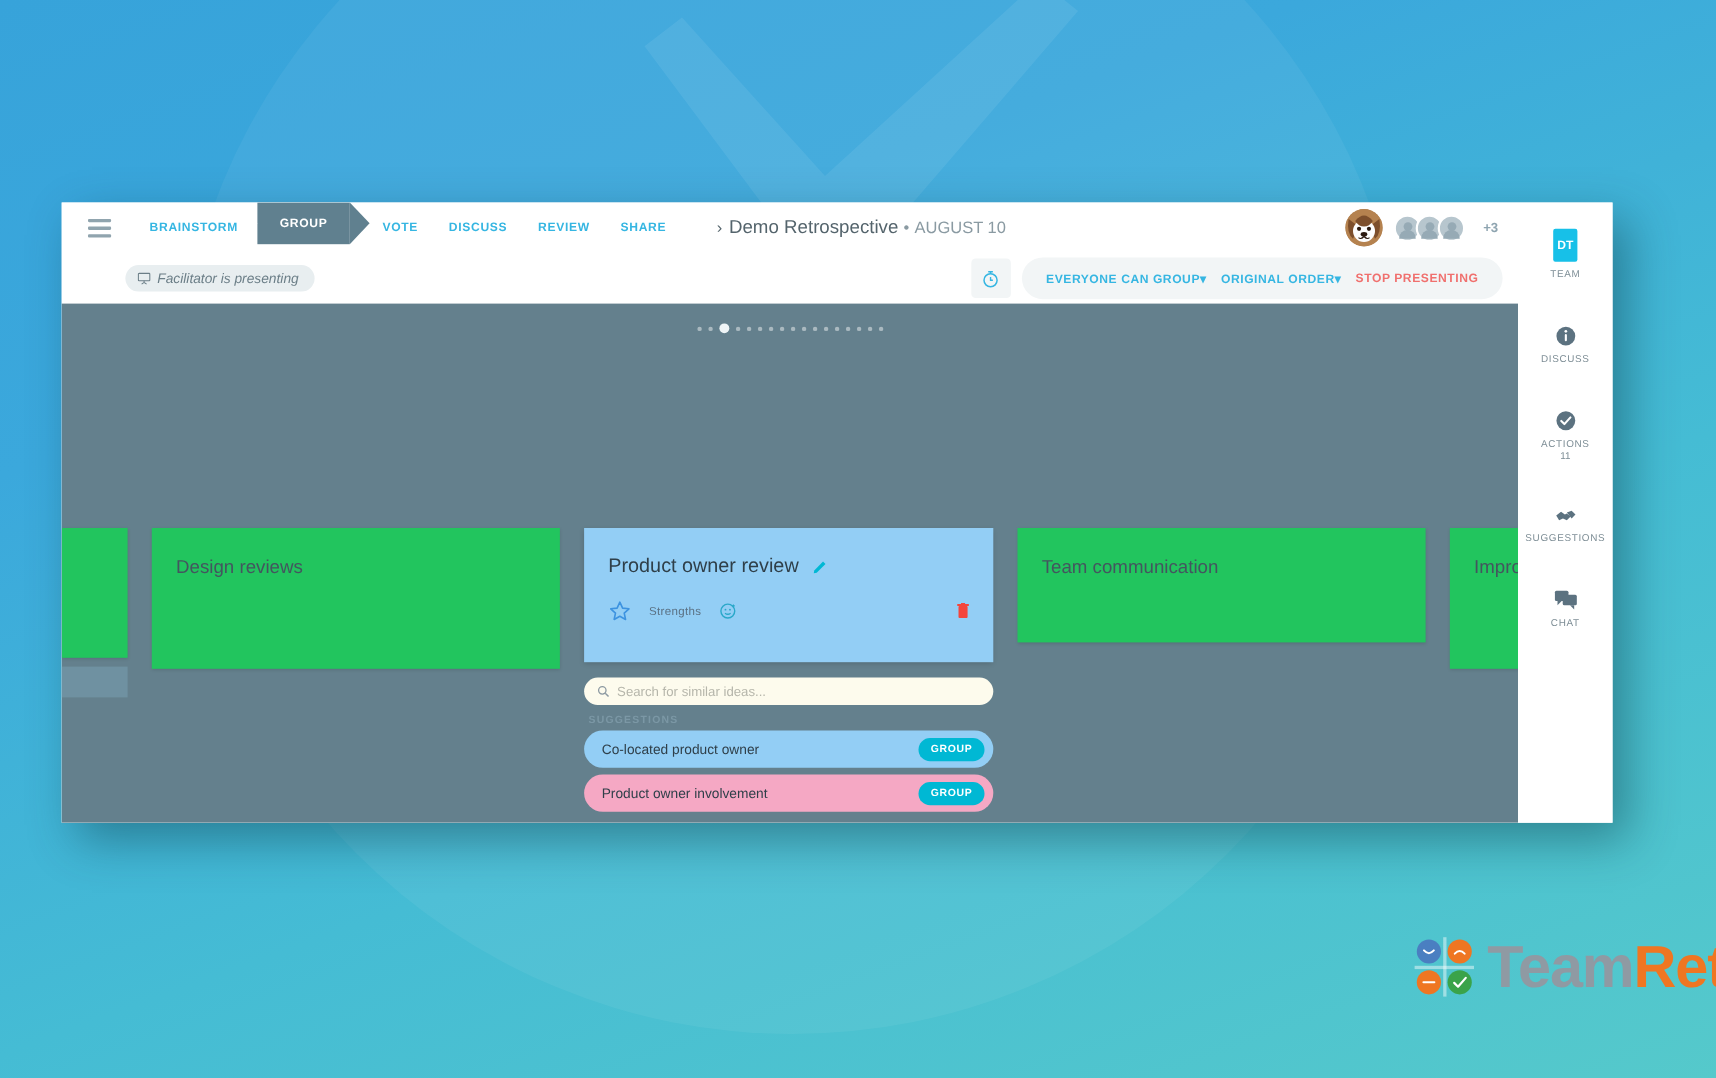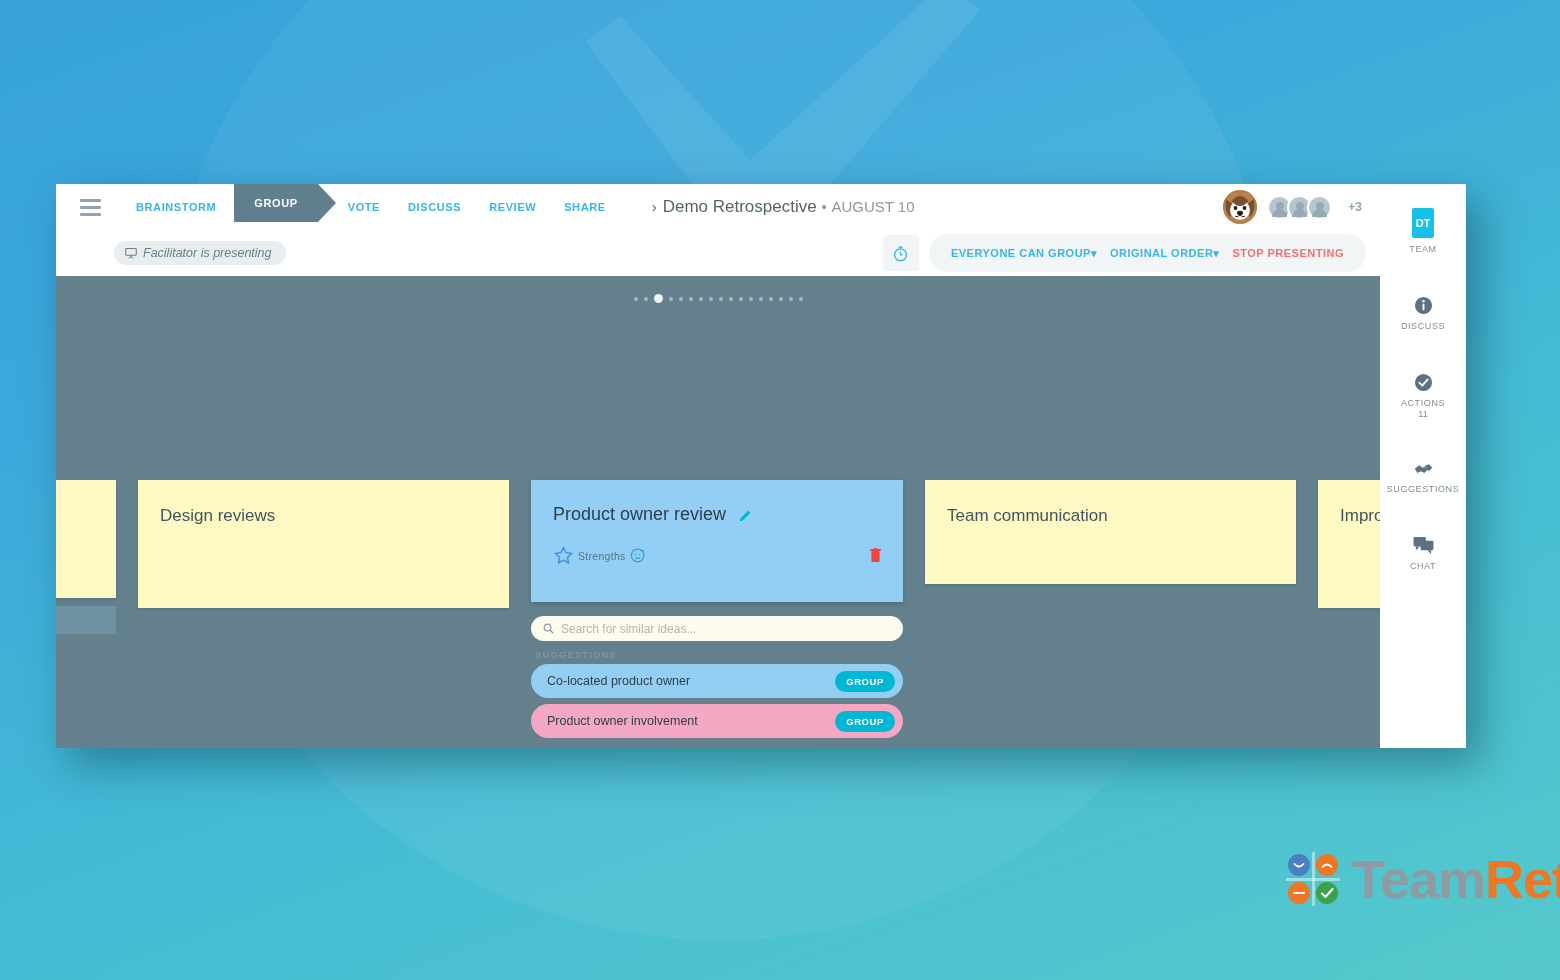--- a/index.html
+++ b/index.html
@@ -86,37 +86,37 @@
   #pager { position:absolute; top:18px; left:0; right:0; display:flex;
            justify-content:center; align-items:center; gap:6px; }
   #pager .dot { width:4px; height:4px; border-radius:50%; background:rgba(255,255,255,.45); }
   #pager .dot.active { width:9px; height:9px; background:#eef4f6; }
 
   #columns { position:absolute; left:0; right:0; top:204px; display:flex; align-items:flex-start; }
 
   .col { flex:0 0 auto; }
 
   .groupcard {
-    background:#fef9c3; color:#3e505a; position:relative;
+    background:#22c55e; color:#3e505a; position:relative;
     box-shadow:0 1px 3px rgba(0,0,0,.12);
   }
   .groupcard .title { font-size:17px; padding:26px 22px 0; color:#44555f; }
 
   
   #col-left-partial { width:60px; margin-left:0; }
   #col-left-partial .groupcard { height:118px; }
   #col-left-partial .second { height:28px; margin-top:8px; background:#6f91a1; }
 
   
   #active-card {
     background:#93cef5; width:372px; height:122px; position:relative;
     box-shadow:0 2px 5px rgba(0,0,0,.18);
   }
   #active-card .title { font-size:18px; color:#2f3f49; padding:24px 22px 0; display:flex; align-items:center; gap:12px; }
-  #active-card-footer { display:flex; align-items:center; gap:4px; padding:20px 22px 0; }
+  #active-card-footer { display:flex; align-items:center; gap:16px; padding:20px 22px 0; }
   #active-card-footer .strengths-label { font-size:10.5px; color:#5a7184; letter-spacing:.3px; }
   #active-card-footer .spacer { flex:1; }
 
   #detail-panel { width:372px; margin-top:14px; }
   #search-box { height:25px; background:#fdfbed; border-radius:13px; display:flex; align-items:center;
                 padding:0 12px; gap:7px; }
   #search-box .ph { font-size:12px; color:#b6b6ab; }
   #suggestions-label { font-size:9.5px; letter-spacing:1.1px; color:#7b97a5; margin:8px 0 4px 4px; font-weight:600; }
   .sugg { height:34px; border-radius:17px; display:flex; align-items:center;
           padding:0 8px 0 16px; margin-bottom:6px; }

